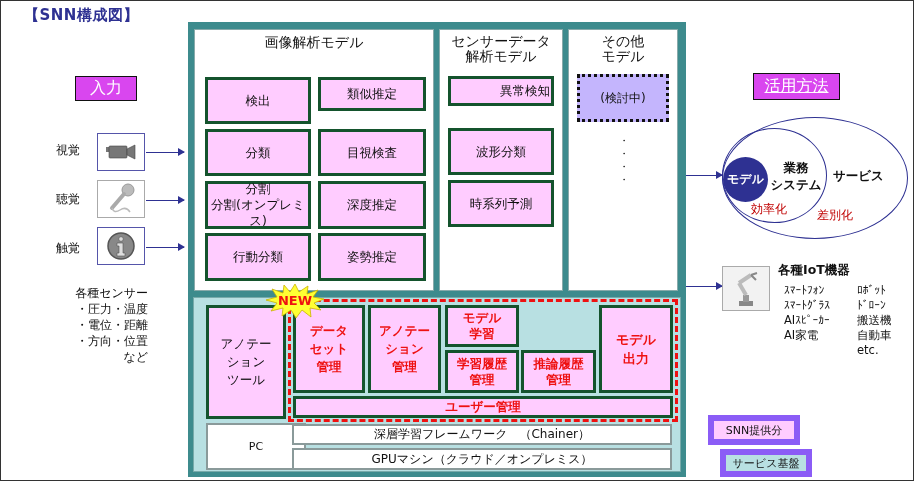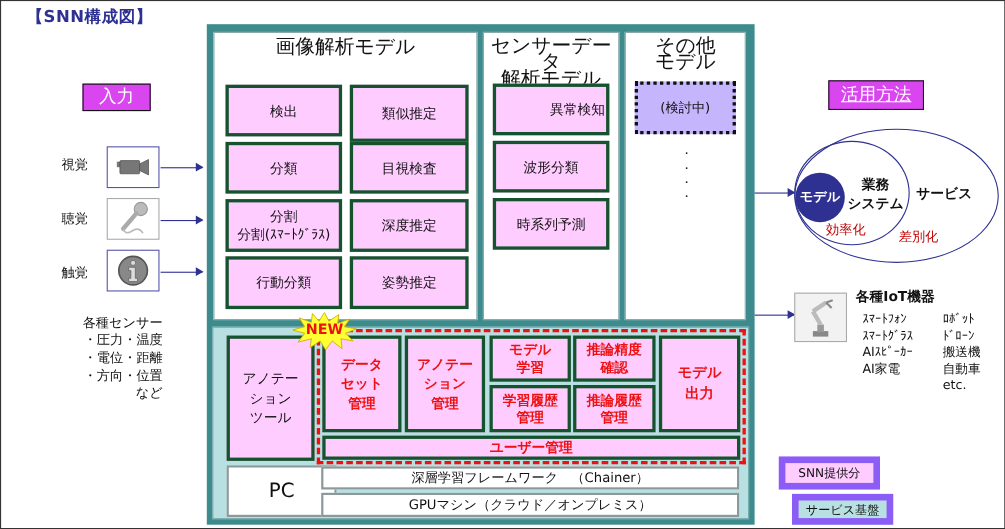--- a/index.html
+++ b/index.html
@@ -6,21 +6,21 @@
   html, body { width: 914px; height: 481px; background: #ffffff; overflow: hidden; }
   body { font-family: "DejaVu Sans", "Liberation Sans", sans-serif; color: #111; position: relative; }
   .frame { position: absolute; left: 0; top: 0; width: 914px; height: 481px; border: 1px solid #333; }
   .abs { position: absolute; }
   .title { left: 24px; top: 6px; font-size: 15px; font-weight: bold; color: #2e3192; letter-spacing: 0.5px; }
   .navy-label { background: #d946ef; color: #fff; border: 1px solid #111; display: flex; align-items: center; justify-content: center; font-size: 16px; }
 
   
   .platform { left: 188px; top: 22px; width: 498px; height: 455px; background: #3d8b8d; }
   .col { position: absolute; background: #fff; border: 1px solid #8aa; }
-  .col-title { text-align: center; font-size: 18px; line-height: 15px; padding-top: 5px; }
+  .col-title { text-align: center; font-size: 14px; line-height: 15px; padding-top: 5px; }
   .pbox { position: absolute; background: #ffccff; border: 3px solid #14532d; display: flex; align-items: center; justify-content: center; text-align: center; font-size: 12.5px; line-height: 16px; }
   .lower { position: absolute; left: 5px; top: 275px; width: 488px; height: 175px; background: #b8e0e2; border: 1px solid #7aa; }
   .red { color: #ee1111; font-weight: bold; }
   .dash { position: absolute; border: 3px dashed #ee1111; }
   .wbox { position: absolute; background: #fff; border: 2px solid #8a9a9a; display: flex; align-items: center; justify-content: center; font-size: 12px; }
 
   
   .in-label { font-size: 12px; }
   .icon-box { width: 48px; height: 38px; border: 1px solid #5555aa; background: #fff; display: flex; align-items: center; justify-content: center; }
   .arrow { height: 1px; background: #2e3192; }
@@ -78,36 +78,36 @@
   <div>・方向・位置</div>
   <div>など</div>
 </div>
 
 <div class="abs platform">
 
   <div class="col" style="left:6px;top:7px;width:240px;height:262px;">
     <div class="col-title">画像解析モデル</div>
   </div>
   <div class="pbox" style="left:17px;top:55px;width:106px;height:47px;">検出</div>
-  <div class="pbox" style="left:130px;top:55px;width:108px;height:52px;">類似推定</div>
+  <div class="pbox" style="left:130px;top:55px;width:108px;height:34px;">類似推定</div>
   <div class="pbox" style="left:17px;top:107px;width:106px;height:47px;">分類</div>
   <div class="pbox" style="left:130px;top:107px;width:108px;height:47px;">目視検査</div>
   <div class="pbox" style="left:17px;top:159px;width:106px;height:48px;white-space:pre-line;">分割
-分割(ｽﾏｰﾄｸﾞﾗｽ)</div>
+分割(オンプレミス)</div>
   <div class="pbox" style="left:130px;top:159px;width:108px;height:48px;">深度推定</div>
   <div class="pbox" style="left:17px;top:211px;width:106px;height:48px;">行動分類</div>
   <div class="pbox" style="left:130px;top:211px;width:108px;height:48px;">姿勢推定</div>
 
   <div class="col" style="left:251px;top:7px;width:124px;height:262px;">
     <div class="col-title" style="padding-top:4px;">
       <div>センサーデータ</div>
       <div>解析モデル</div>
     </div>
   </div>
-  <div class="pbox" style="left:260px;top:54px;width:106px;height:47px;padding-left:48px;">異常検知</div>
+  <div class="pbox" style="left:260px;top:54px;width:106px;height:30px;padding-left:48px;">異常検知</div>
   <div class="pbox" style="left:260px;top:106px;width:106px;height:47px;">波形分類</div>
   <div class="pbox" style="left:260px;top:158px;width:106px;height:47px;">時系列予測</div>
 
   <div class="col" style="left:380px;top:7px;width:110px;height:262px;">
     <div class="col-title" style="padding-top:4px;">
       <div>その他</div>
       <div>モデル</div>
     </div>
   </div>
   <div class="abs" style="left:389px;top:52px;width:92px;height:48px;border:3px dotted #111;display:flex;align-items:center;justify-content:center;font-size:12px;background:#c4b5fd;">(検討中)</div>
@@ -127,38 +127,36 @@
   <div class="dash" style="left:100px;top:277px;width:390px;height:123px;"></div>
 
   <div class="pbox red" style="left:105px;top:283px;width:72px;height:88px;white-space:pre-line;line-height:18px;">データ
 セット
 管理</div>
   <div class="pbox red" style="left:180px;top:283px;width:73px;height:88px;white-space:pre-line;line-height:18px;">アノテー
 ション
 管理</div>
   <div class="pbox red" style="left:257px;top:283px;width:74px;height:42px;white-space:pre-line;">モデル
 学習</div>
-  <div class="pbox red" style="left:333px;top:283px;width:75px;height:42px;white-space:pre-line;">推論精度
-確認</div>
   <div class="pbox red" style="left:257px;top:328px;width:74px;height:43px;white-space:pre-line;">学習履歴
 管理</div>
   <div class="pbox red" style="left:333px;top:328px;width:75px;height:43px;white-space:pre-line;">推論履歴
 管理</div>
   <div class="pbox red" style="left:411px;top:283px;width:74px;height:88px;white-space:pre-line;font-size:13px;line-height:19px;">モデル
 出力</div>
   <div class="pbox red" style="left:105px;top:374px;width:380px;height:22px;">ユーザー管理</div>
 
   <div class="abs" style="left:78px;top:262px;width:58px;height:34px;">
     <svg width="58" height="34" viewBox="0 0 58 34" style="position:absolute;left:0;top:0;">
       <polygon points="29,0 33,8 42,2 41,10 52,6 47,13 58,15 48,19 55,26 44,24 45,33 36,26 30,34 25,26 16,32 17,24 5,27 11,19 0,16 11,13 6,5 17,9 18,1 24,8" fill="#ffff33" stroke="#c9b200" stroke-width="0.8"></polygon>
     </svg>
     <div class="abs" style="left:0;top:9px;width:58px;text-align:center;font-size:13px;font-weight:bold;color:#ee1111;">NEW</div>
   </div>
 
-  <div class="wbox" style="left:18px;top:401px;width:100px;height:47px;font-size:18px;">PC</div>
+  <div class="wbox" style="left:18px;top:401px;width:100px;height:47px;font-size:11px;">PC</div>
   <div class="wbox" style="left:104px;top:402px;width:380px;height:21px;">深層学習フレームワーク　（Chainer）</div>
   <div class="wbox" style="left:104px;top:426px;width:380px;height:22px;">GPUマシン（クラウド／オンプレミス）</div>
 </div>
 
 <div class="abs arrow" style="left:686px;top:175px;width:36px;"></div>
 <div class="abs arrow" style="left:686px;top:286px;width:36px;"></div>
 
 <div class="abs navy-label" style="left:753px;top:73px;width:87px;height:27px;text-decoration:underline;">活用方法</div>
 
 <div class="ell" style="left:722px;top:117px;width:186px;height:122px;"></div>

